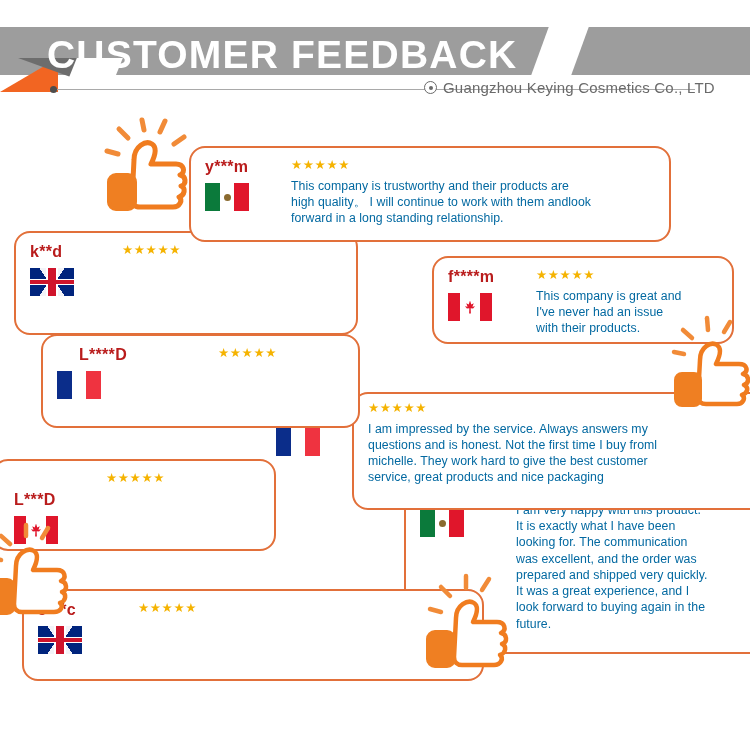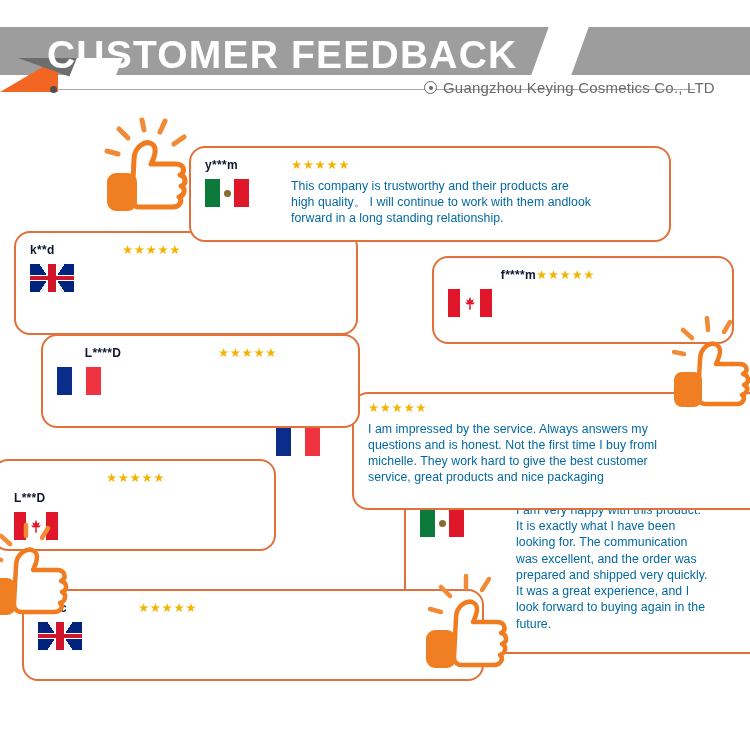--- a/index.html
+++ b/index.html
@@ -79,21 +79,21 @@
   }
   .card-inner{
     position:relative;width:100%;height:100%;
     padding:10px 12px 8px 14px;box-sizing:border-box;
     display:flex;
   }
   .card-id{
     width:86px;flex:0 0 86px;
   }
   .reviewer{
-    font-size:12px;color:#0f172a;font-weight:bold;letter-spacing:.3px;
+    font-size:16px;color:#b91c1c;font-weight:bold;letter-spacing:.3px;
     white-space:nowrap;
   }
   .flag{
     margin-top:7px;width:44px;height:28px;position:relative;overflow:hidden;
     display:block;
   }
   
   .flag-mx{background:linear-gradient(to right,#0b7a3b 0 33.33%,#ffffff 33.33% 66.66%,#e0162b 66.66% 100%);}
   .flag-mx::after{
     content:"";position:absolute;left:50%;top:50%;width:7px;height:7px;
@@ -233,26 +233,29 @@
           </div>
       </div>
       <div class="card-body" style="padding-top:1px;">
         <div class="stars">★★★★★</div>
       </div>
     </div>
   </div>
 
   <div class="card z2" style="left:432px;top:256px;width:302px;height:88px;">
     <div class="card-inner">
-      <div class="card-id" style="width:88px;flex:0 0 88px;text-align:right;">
+      <div class="card-id" style="width:88px;flex:0 0 88px;">
         <div class="reviewer">f****m</div>
         <div class="flag flag-ca"></div>
       </div>
       <div class="card-body" style="padding-top:1px;">
         <div class="stars">★★★★★</div>
+        <div class="review">This company is great and
+I've never had an issue
+with their products.</div>
       </div>
     </div>
   </div>
 
   <div class="card z4" style="left:41px;top:334px;width:319px;height:94px;">
     <div class="card-inner">
       <div class="card-id" style="width:92px;flex:0 0 92px;">
         <div class="reviewer">L****D</div>
         <div class="flag flag-fr split">
           <div class="b1"></div>

